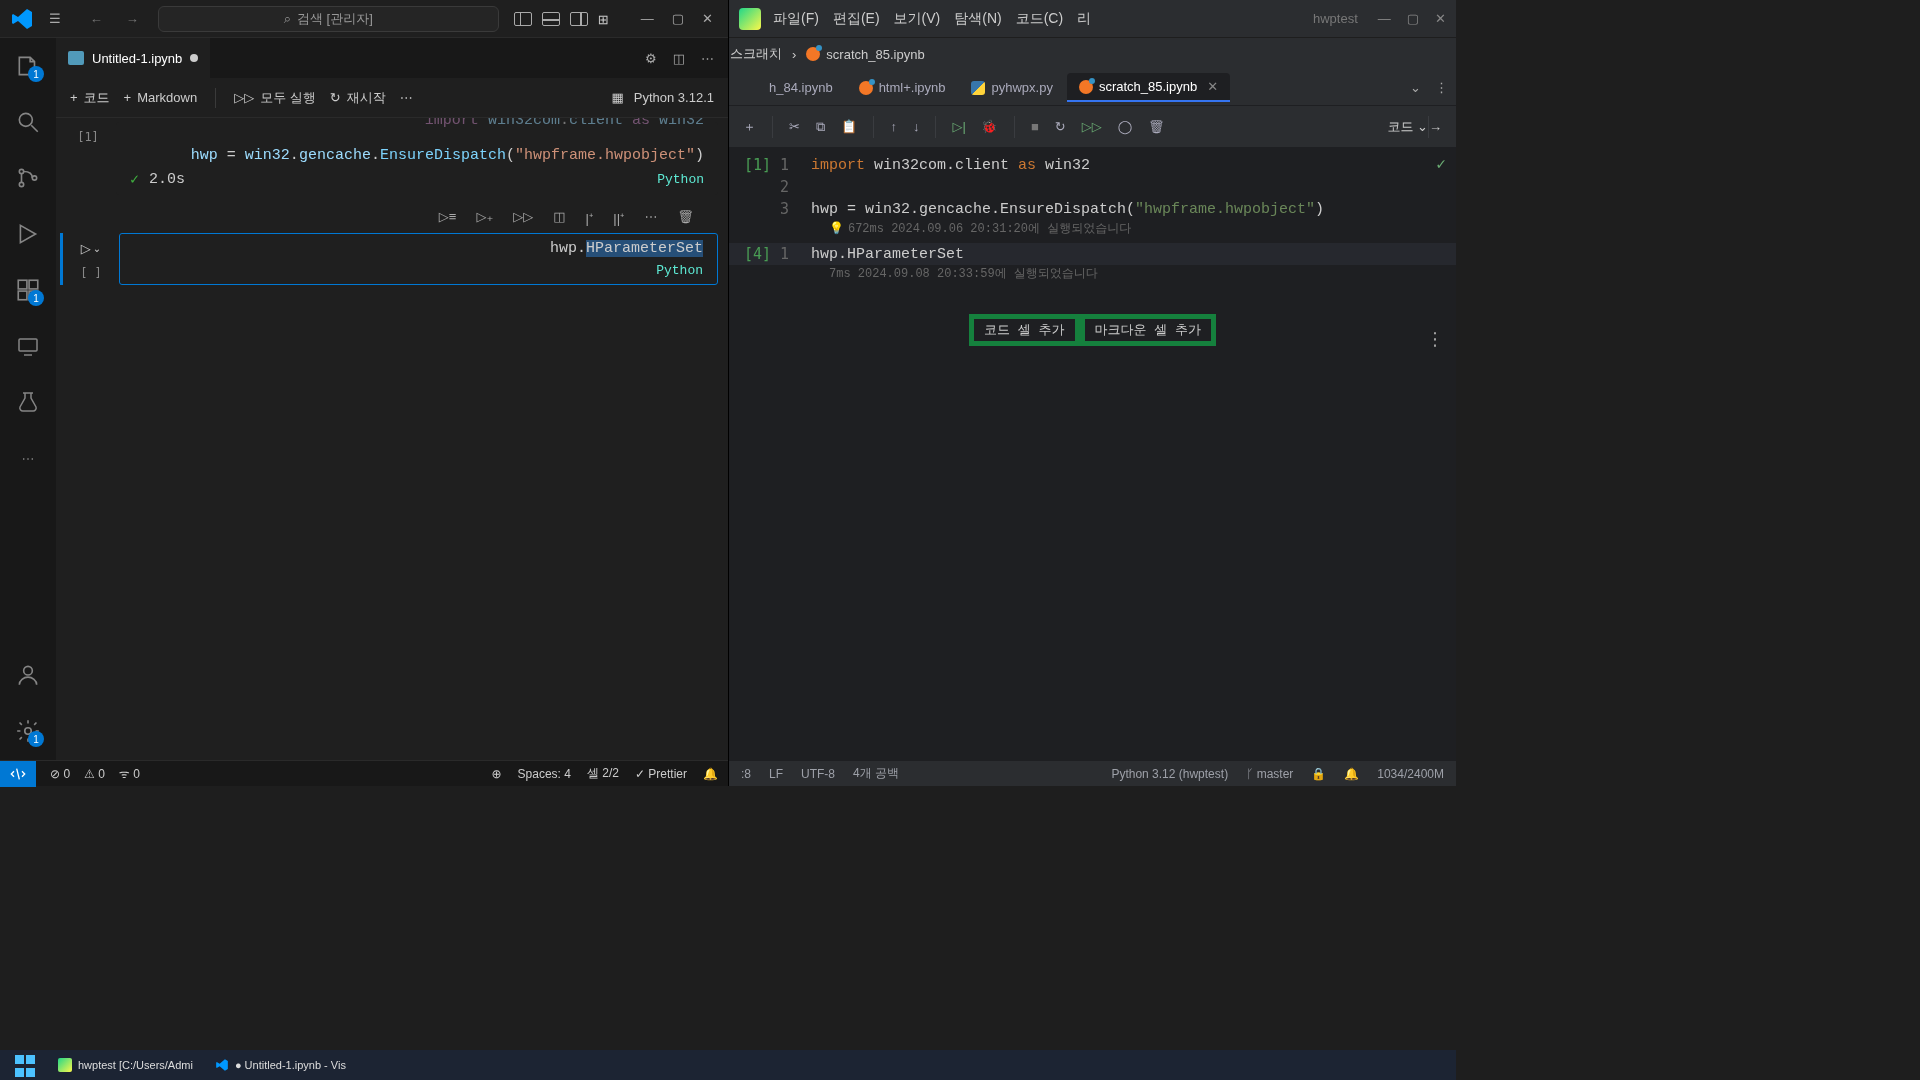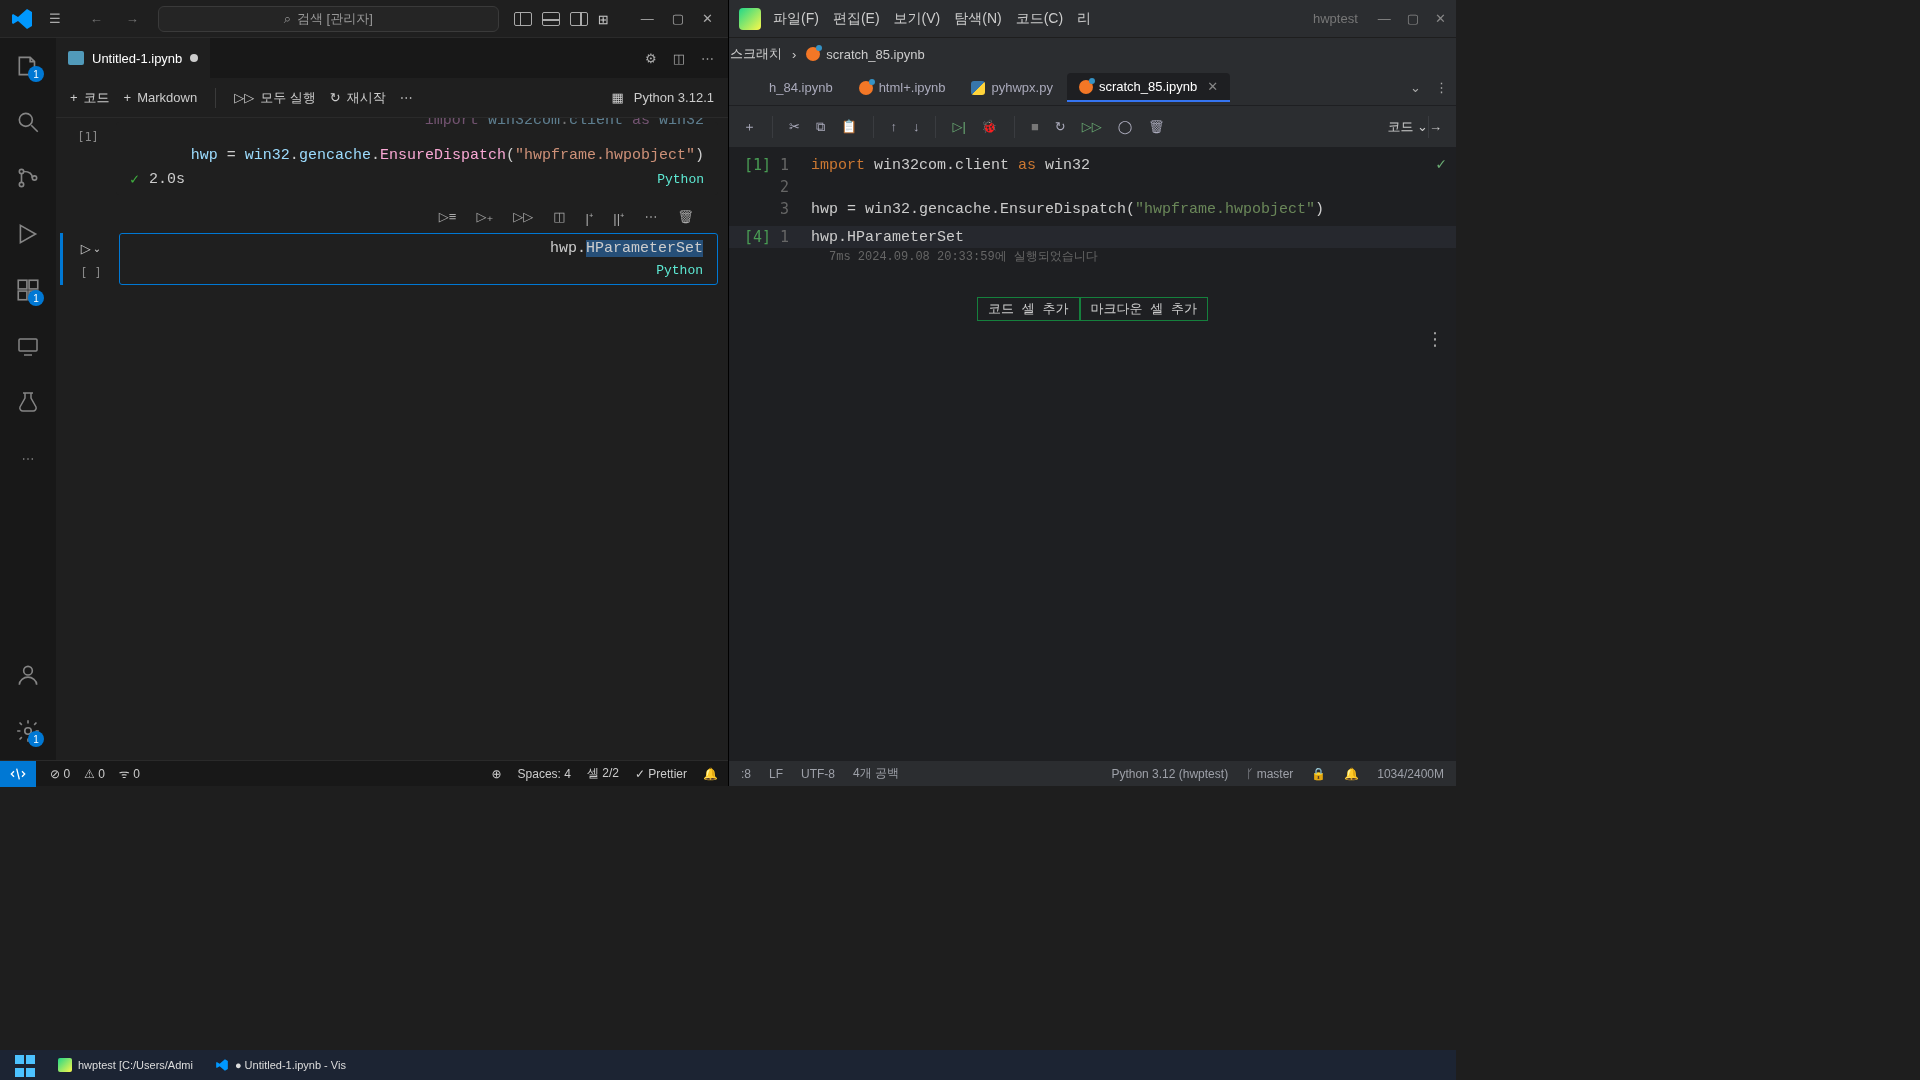--- a/index.html
+++ b/index.html
@@ -137,40 +137,40 @@
 .pc-row { display:flex; font-size:15px; min-height:22px; align-items:center; }
 .pc-exec-n { width:48px; text-align:right; color:#499c54; font-family:monospace; padding-right:6px; }
 .pc-line-n { width:18px; text-align:right; color:#666; font-family:monospace; padding-right:6px; }
 .pc-bar { width:4px; background:#3574f0; height:100%; margin-right:4px; }
 .pc-code { flex:1; white-space:pre; padding-left:8px; }
 .pc-row.current { background:#26282e; }
 .pc-hint { font-size:12px; color:#666; padding-left:100px; }
 .bulb { color:#e8ba36; margin-right:4px; }
 .pc-check { position:absolute; right:10px; top:6px; color:#6aab73; font-size:16px; }
 .pc-addrow { display:flex; justify-content:center; gap:0; margin-top:32px; }
-.pc-addbtn { border:1px solid #15803d; padding:2px 10px; color:#ccc; }
+.pc-addbtn { border:5px solid #15803d; padding:2px 10px; color:#ccc; }
 .pc-more { position:absolute; right:12px; top:180px; color:#aaa; font-size:18px; }
 
 .pc-status { height:26px; border-top:1px solid #1e1f22; display:flex; align-items:center; padding:0 12px; gap:18px; font-size:12px; color:#9da0a8; }
 .pc-status .right { margin-left:auto; display:flex; gap:18px; align-items:center; }
 
 
 .taskbar {
   position: fixed; bottom:0; left:0; height:30px; width:1456px;
   background:#1c2433; display:flex; align-items:center; padding:0 6px; gap:6px;
 }
 .tb-app { height:26px; padding:0 8px; display:flex; align-items:center; gap:6px;
   color:#ddd; font-size:11px; border-radius:3px; }
 .win-start { width:22px; height:22px; }
 .win-start .q { width:9px; height:9px; background:#4cc2ff; display:inline-block; margin:1px; }
 
 
 .kw { color:#c586c0; }
 .kw2 { color:#cc7832; }
-.fn { color:#f9a8d4; }
+.fn { color:#7dd3fc; }
 .str { color:#ce9178; }
 .str2 { color:#6a8759; }
 .var { color:#9cdcfe; }
 .hl { background:#264f78; }
 </style>
 </head>
 <body>
 
 <div class="vscode">
   <div class="vs-title">
@@ -448,20 +448,23 @@
       <span class="pc-line-n">2</span>
       <span class="pc-bar"></span>
       <span class="pc-code"></span>
     </div>
     <div class="pc-row">
       <span class="pc-exec-n"></span>
       <span class="pc-line-n">3</span>
       <span class="pc-bar"></span>
       <span class="pc-code">hwp = win32.gencache.EnsureDispatch(<span class="str2">"hwpframe.hwpobject"</span>)</span>
     </div>
+    <div class="pc-hint">
+      <span class="bulb">💡</span><span>672ms 2024.09.06 20:31:20에 실행되었습니다</span>
+    </div>
 
     <div class="pc-row current" style="margin-top:6px;">
       <span class="pc-exec-n">[4]</span>
       <span class="pc-line-n">1</span>
       <span class="pc-bar"></span>
       <span class="pc-code">hwp.HParameterSet</span>
     </div>
     <div class="pc-hint">7ms 2024.09.08 20:33:59에 실행되었습니다</div>
 
     <div class="pc-more">⋮</div>

